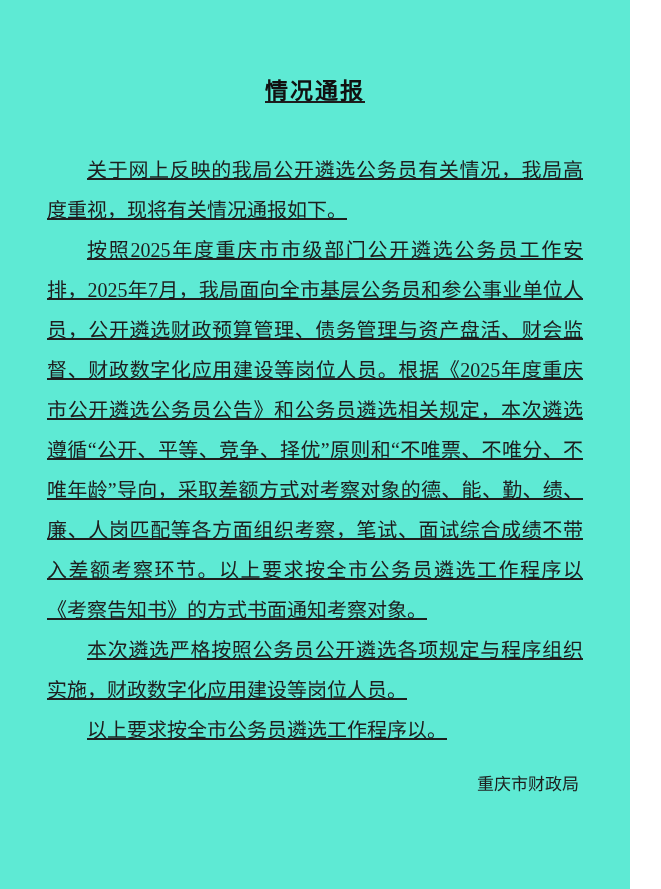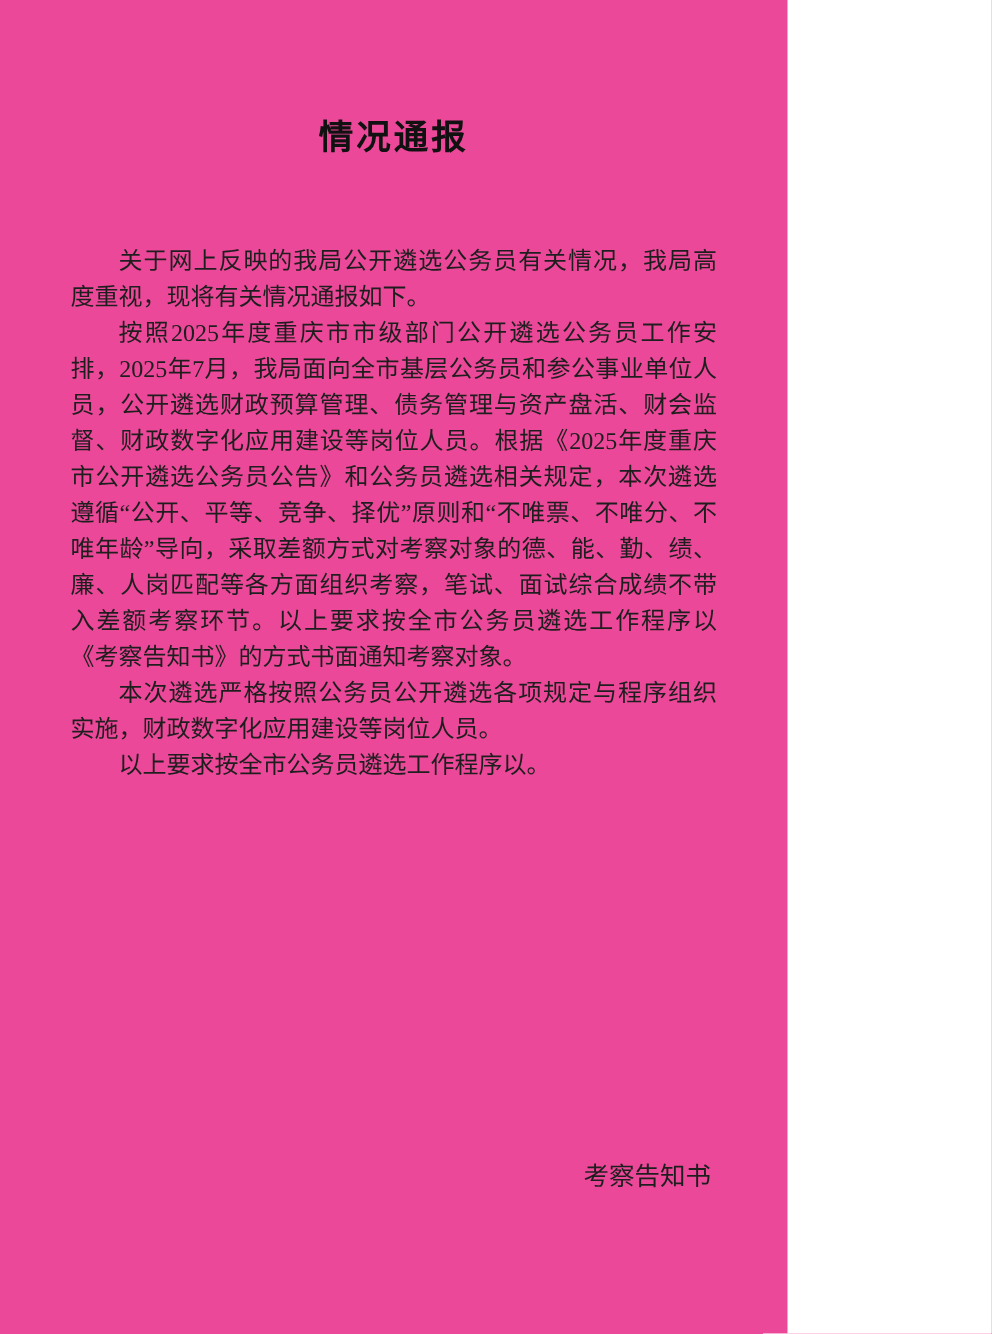--- a/index.html
+++ b/index.html
@@ -2,41 +2,42 @@
 <html lang="zh-CN"><head>
 <meta charset="utf-8">
 <style>
   html, body {
     margin: 0;
     padding: 0;
     background: #ffffff;
   }
   .page {
     position: relative;
-    width: 525px;
+    width: 630px;
     height: 889px;
-    background: #ec4899;
+    background: #5eead4;
     overflow: hidden;
     font-family: "Liberation Serif", "DejaVu Serif", serif;
     color: #1e1e1e;
+    text-decoration: underline;
   }
   .doc-title {
     margin: 0;
     padding-top: 77px;
     text-align: center;
     font-size: 23px;
     line-height: 30px;
     font-weight: 700;
     color: #111111;
     letter-spacing: 2px;
   }
   .doc-body {
-    margin: 56px 47px 0 47px;
-    font-size: 16px;
-    line-height: 24px;
+    margin: 43px 47px 0 47px;
+    font-size: 20px;
+    line-height: 40px;
     text-align: justify;
     text-justify: inter-ideograph;
   }
   .doc-body p {
     margin: 0;
     padding: 0;
     text-indent: 2em;
   }
   .doc-signature {
     position: absolute;
@@ -59,16 +60,16 @@
   <h1 class="doc-title">情况通报</h1>
 
   <div class="doc-body">
     <p>关于网上反映的我局公开遴选公务员有关情况，我局高度重视，现将有关情况通报如下。</p>
     <p>按照2025年度重庆市市级部门公开遴选公务员工作安排，2025年7月，我局面向全市基层公务员和参公事业单位人员，公开遴选财政预算管理、债务管理与资产盘活、财会监督、财政数字化应用建设等岗位人员。根据《2025年度重庆市公开遴选公务员公告》和公务员遴选相关规定，本次遴选遵循“公开、平等、竞争、择优”原则和“不唯票、不唯分、不唯年龄”导向，采取差额方式对考察对象的德、能、勤、绩、廉、人岗匹配等各方面组织考察，笔试、面试综合成绩不带入差额考察环节。以上要求按全市公务员遴选工作程序以《考察告知书》的方式书面通知考察对象。</p>
     <p>本次遴选严格按照公务员公开遴选各项规定与程序组织实施，财政数字化应用建设等岗位人员。</p>
     <p>以上要求按全市公务员遴选工作程序以。</p>
   </div>
 
   <div class="doc-signature">
-    <span class="sig-line">考察告知书</span>
+    <span class="sig-line">重庆市财政局</span>
   </div>
 
 </div>
 
 </body></html>

